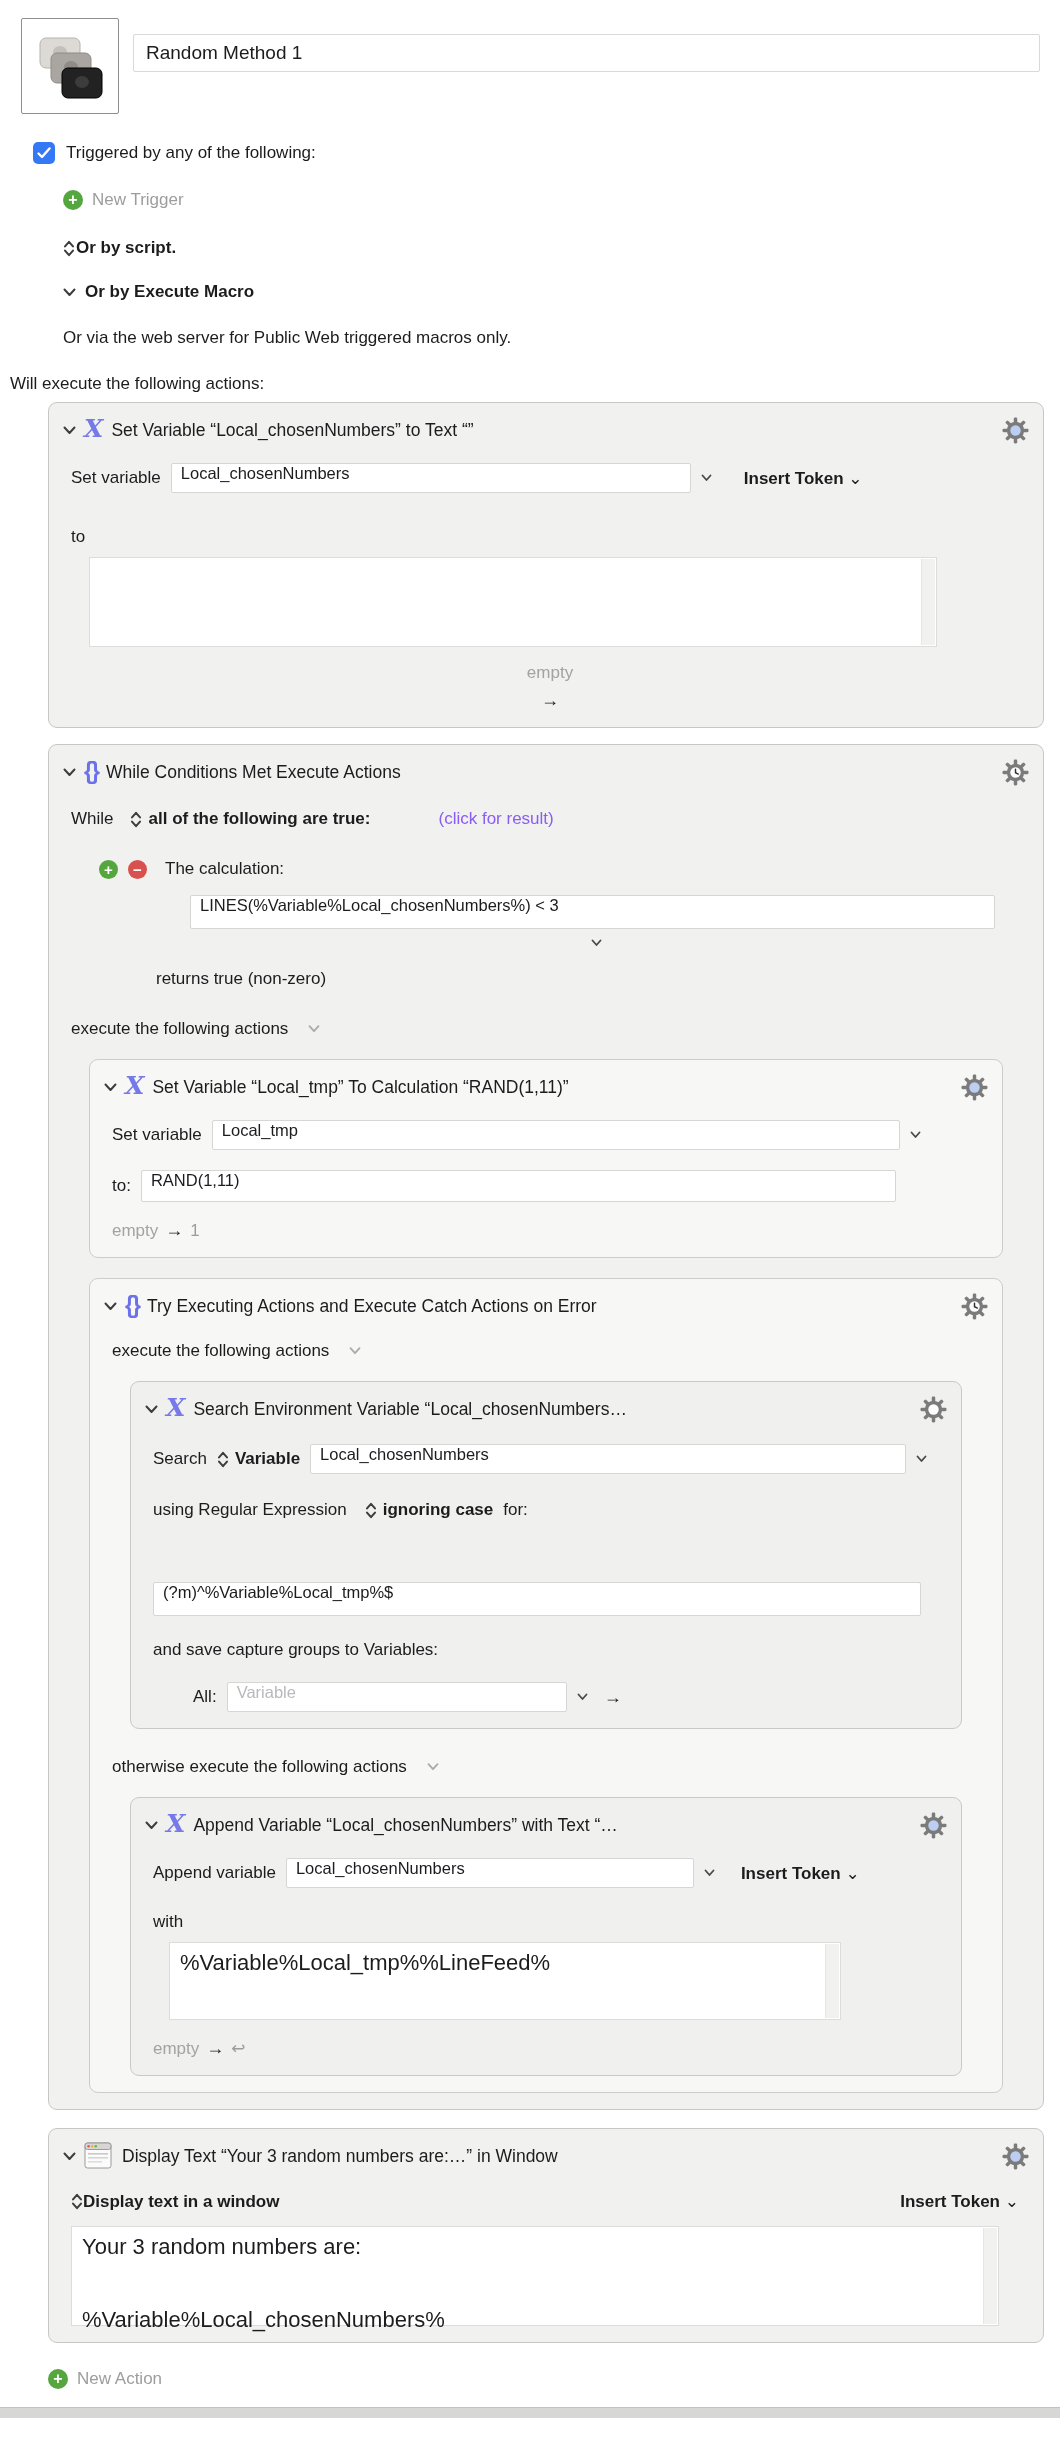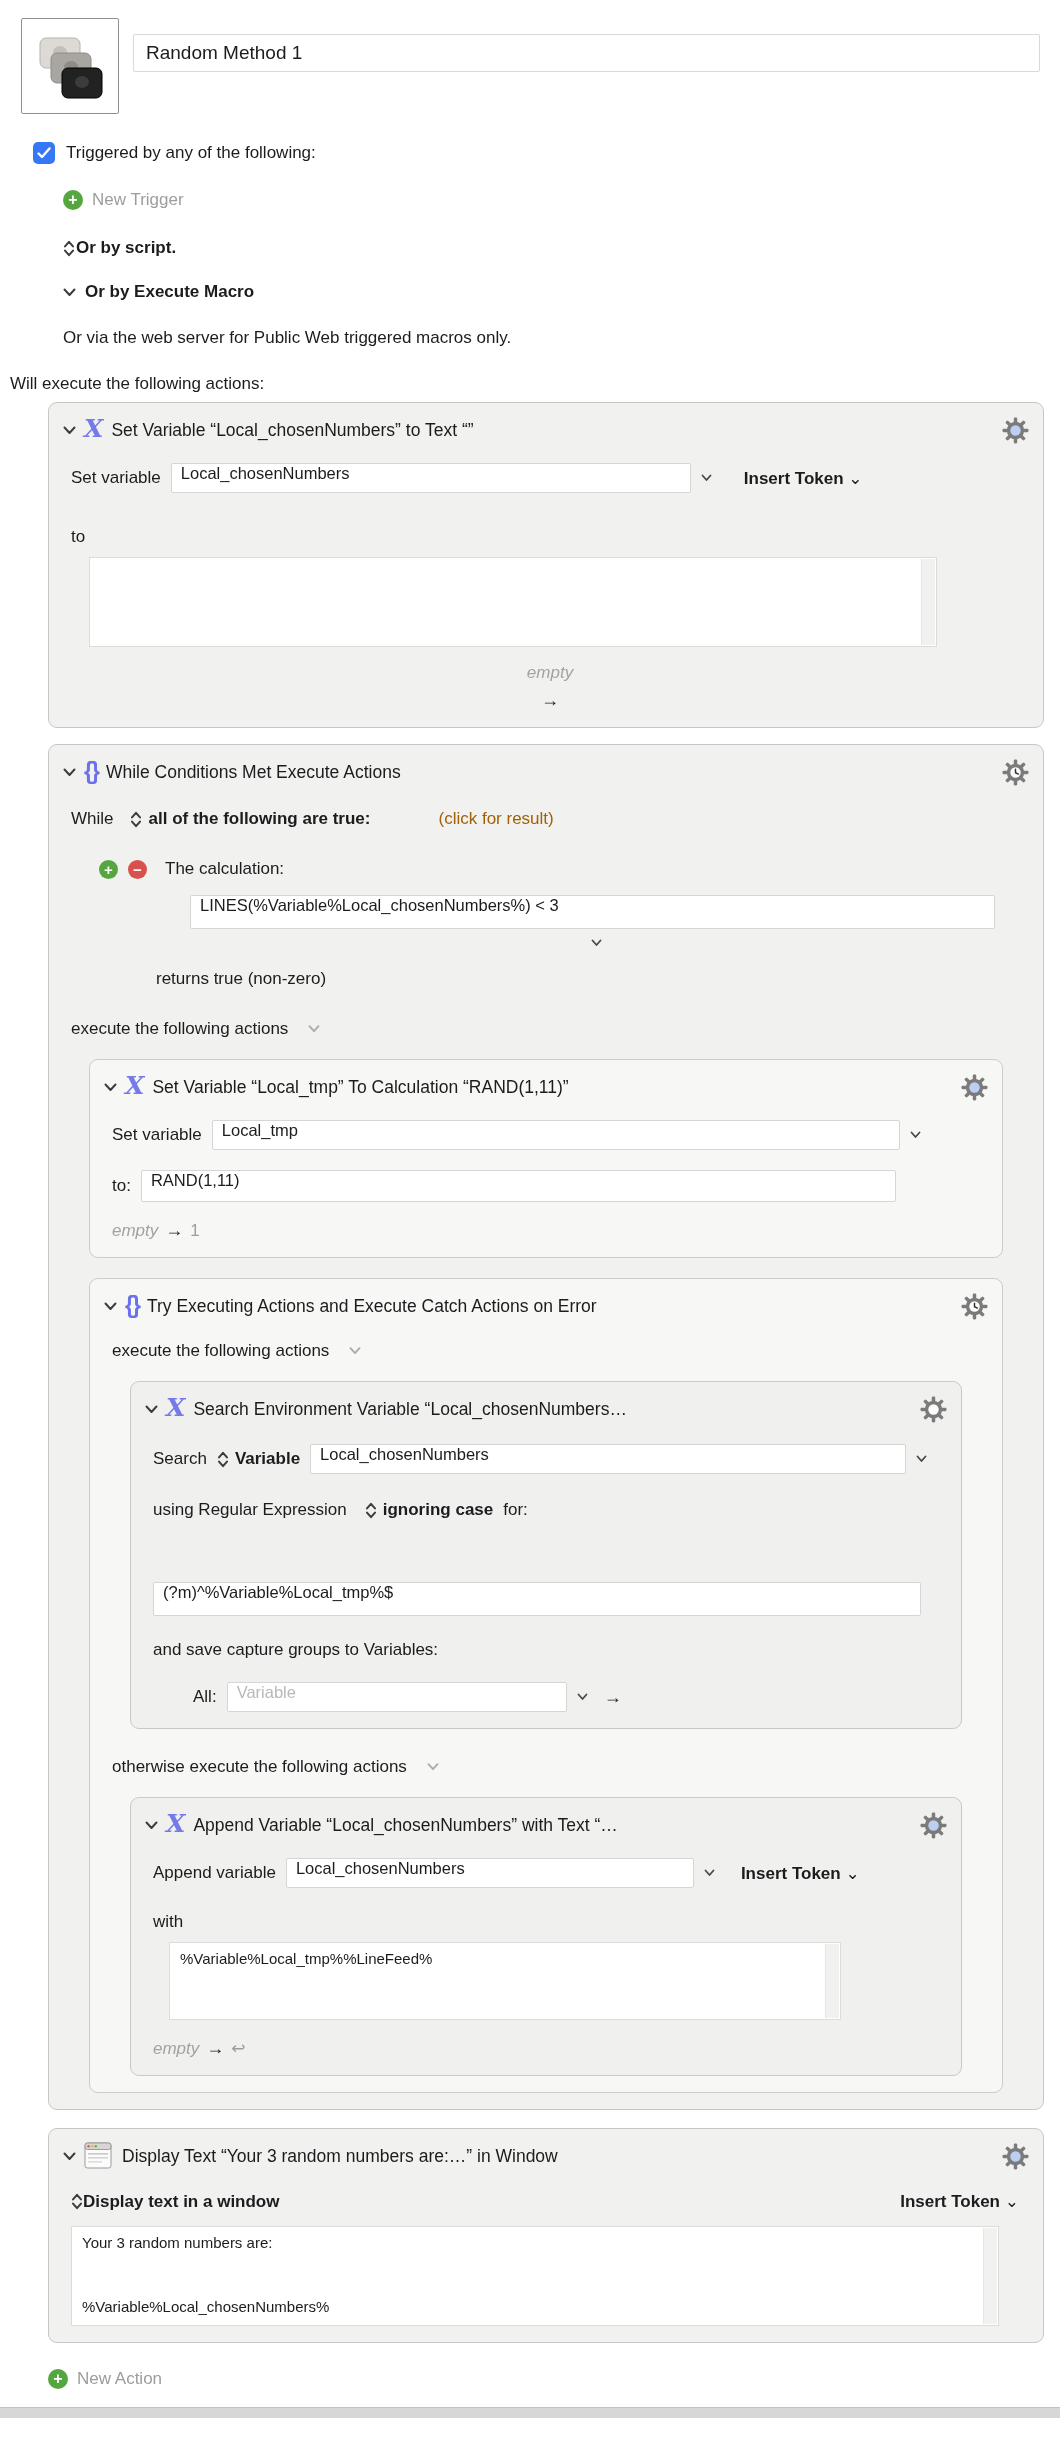--- a/index.html
+++ b/index.html
@@ -41,28 +41,28 @@
   .var-x{font-family:"DejaVu Serif","Liberation Serif",serif;font-style:italic;font-weight:bold;font-size:25px;color:#767ae8;line-height:1;margin-top:-3px;}
   .braces{font-weight:bold;font-size:23px;color:#6b71e9;letter-spacing:-2px;line-height:1;margin-top:-2px;}
 
   .arow{display:flex;align-items:center;gap:10px;}
   .ind1{margin-left:8px;}   
   .ind2{margin-left:36px;}  
 
   .field{background:#fff;border:1px solid #d6d6d4;border-radius:2px;height:30px;display:flex;align-items:flex-start;padding:0 9px;font-size:16.5px;box-sizing:border-box;}
   .field input{border:none;outline:none;font-family:inherit;font-size:16.5px;width:100%;background:transparent;color:#1c1c1e;padding:0;}
   .field input::placeholder{color:#b9b9b9;}
-  .tarea{background:#fff;border:1px solid #dcdcda;position:relative;box-sizing:border-box;font-size:15px;padding:7px 24px 7px 10px;}
+  .tarea{background:#fff;border:1px solid #dcdcda;position:relative;box-sizing:border-box;font-size:22px;padding:7px 24px 7px 10px;}
   .scroll-strip{position:absolute;top:1px;bottom:1px;right:1px;width:13px;background:#f1f1ef;border-left:1px solid #e6e6e4;}
 
   .empty-row{display:flex;align-items:center;gap:7px;}
-  .empty-txt{color:#a3a3a3;font-style:italic;}
+  .empty-txt{color:#a3a3a3;}
   .arrow{font-weight:bold;font-size:18px;}
   .gray{color:#9d9d9d;}
-  .lightgray{color:#a16207;}
+  .lightgray{color:#8b5cf6;}
   .b{font-weight:bold;}
   .nowrap{white-space:nowrap;}
 
   
   .mt14{margin-top:14px;} .mt16{margin-top:16px;flex-direction:column;} .mt18{margin-top:18px;}
   .mt20{margin-top:20px;} .mt22{margin-top:22px;} .mt24{margin-top:24px;}
   .mt26{margin-top:26px;} .mt28{margin-top:28px;} .mt30{margin-top:30px;}
 
   .newaction-row{display:flex;align-items:center;gap:9px;color:#9d9d9d;margin:26px 0 0 38px;}
   .footer-bar{height:10px;background:#d7d7d5;border-top:1px solid #c2c2c0;margin-top:18px;width:1060px;margin-left:-10px;}

